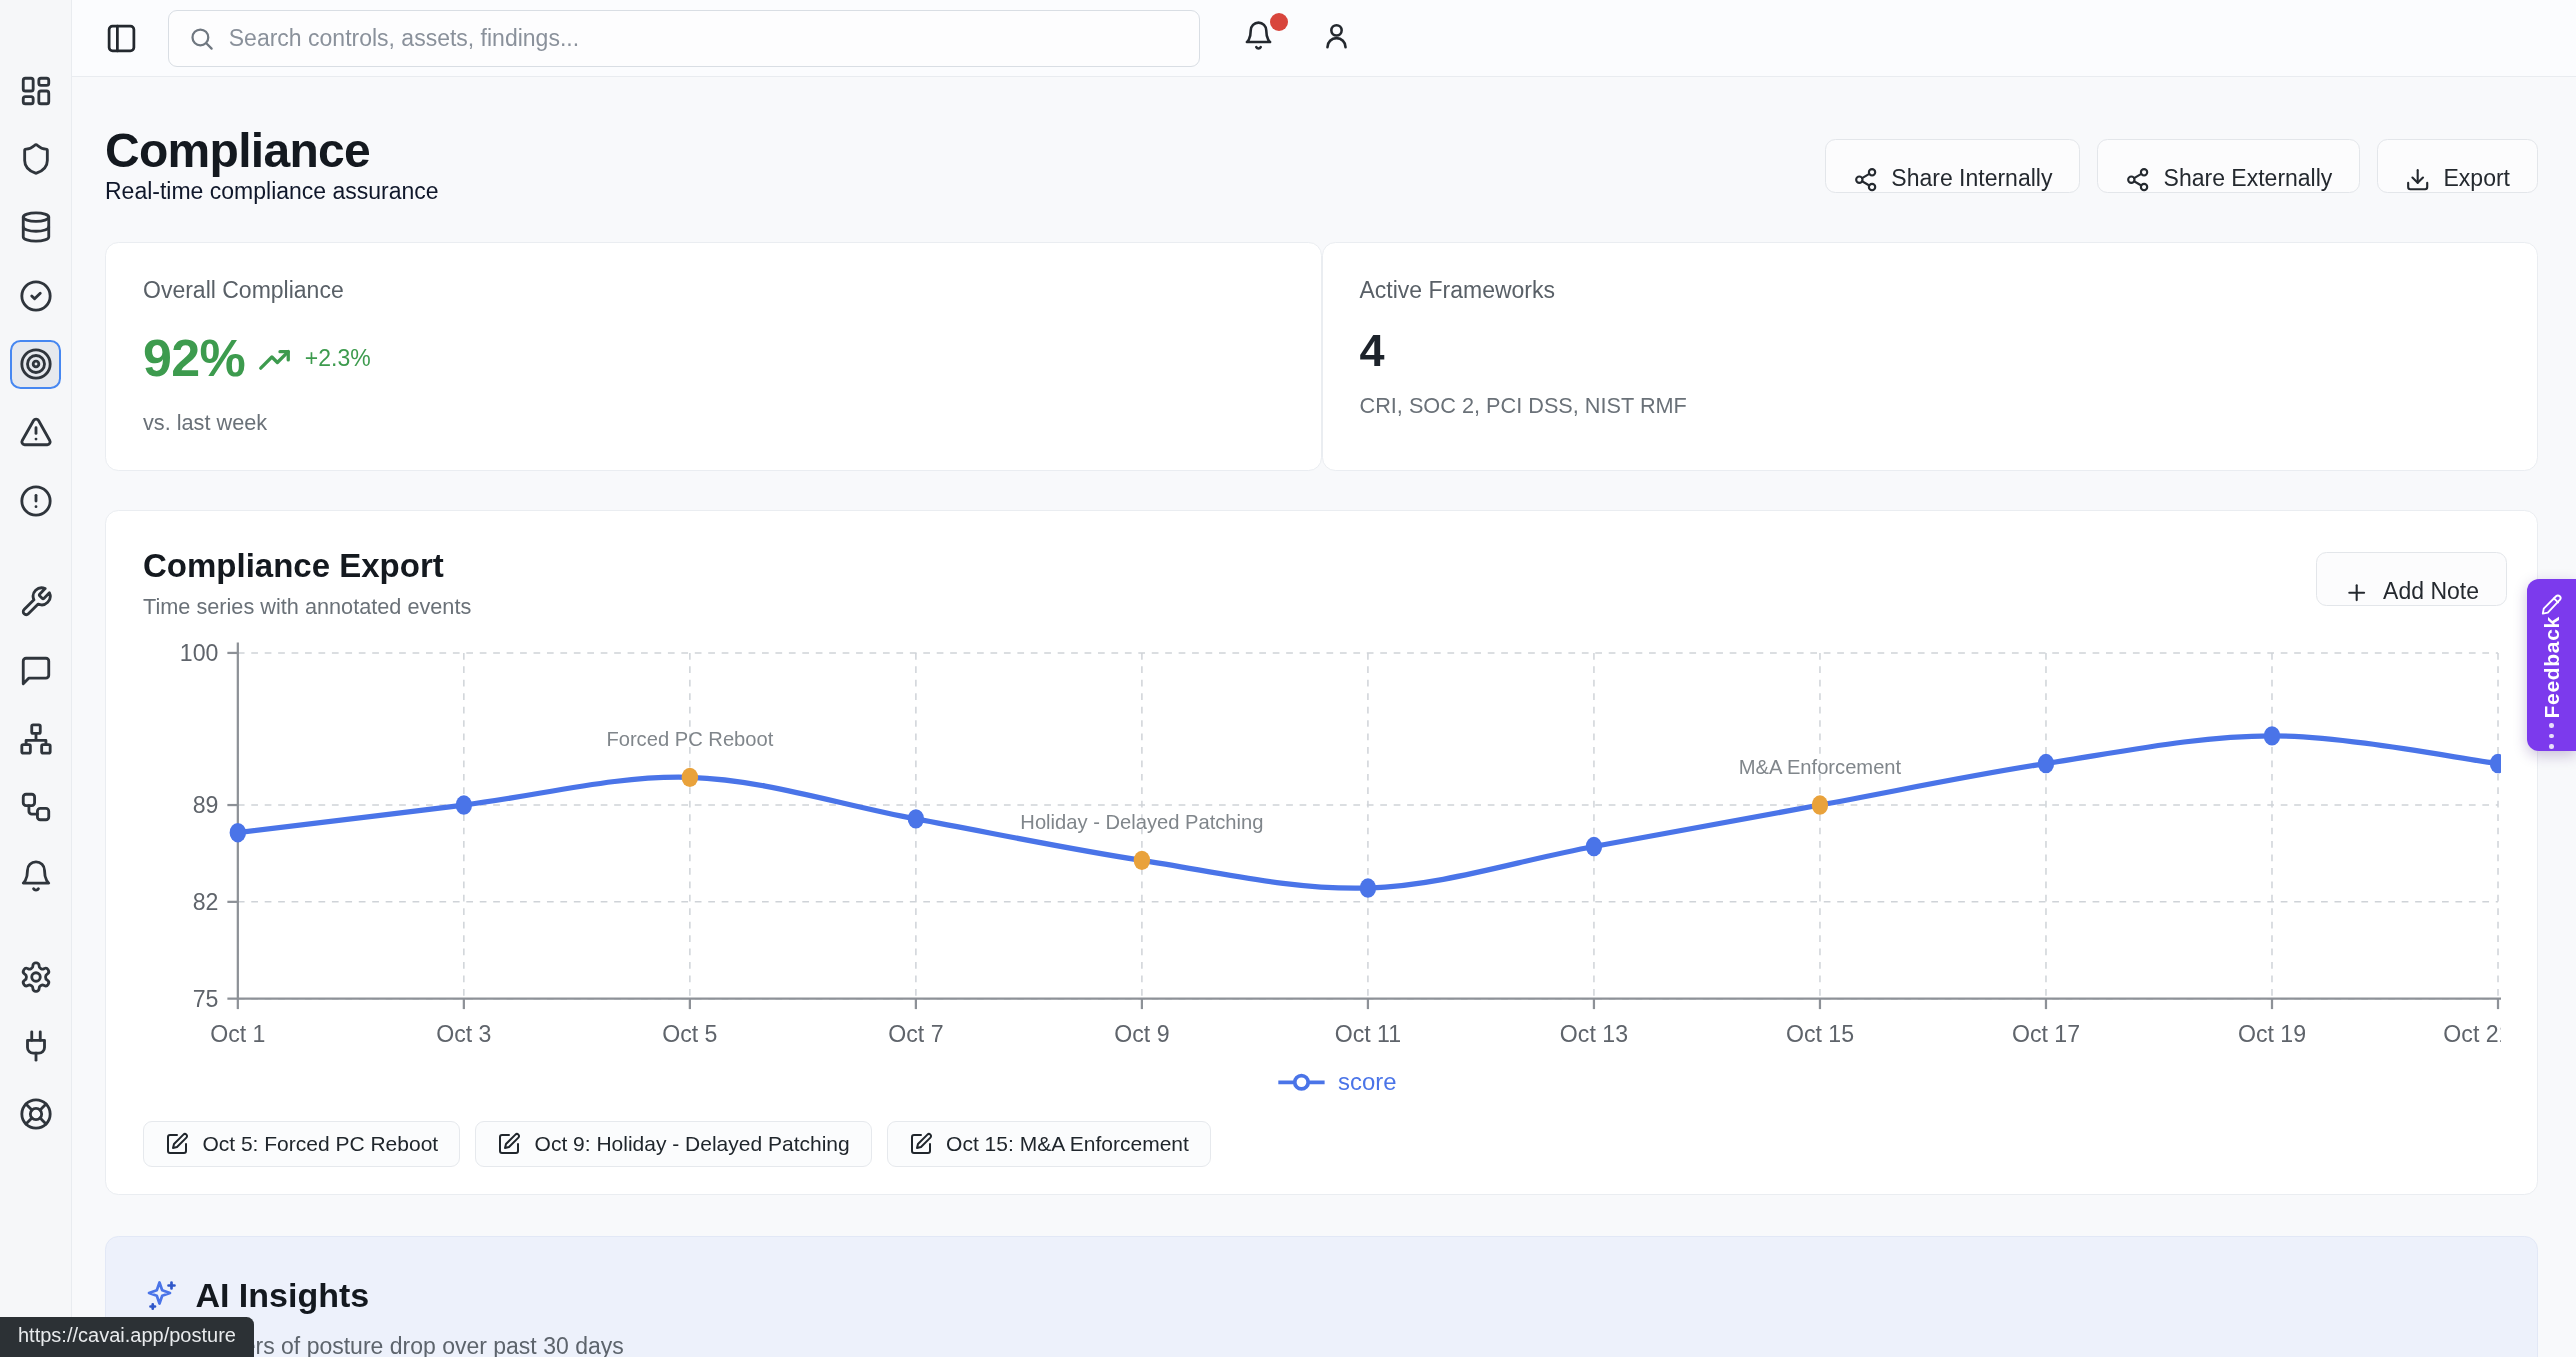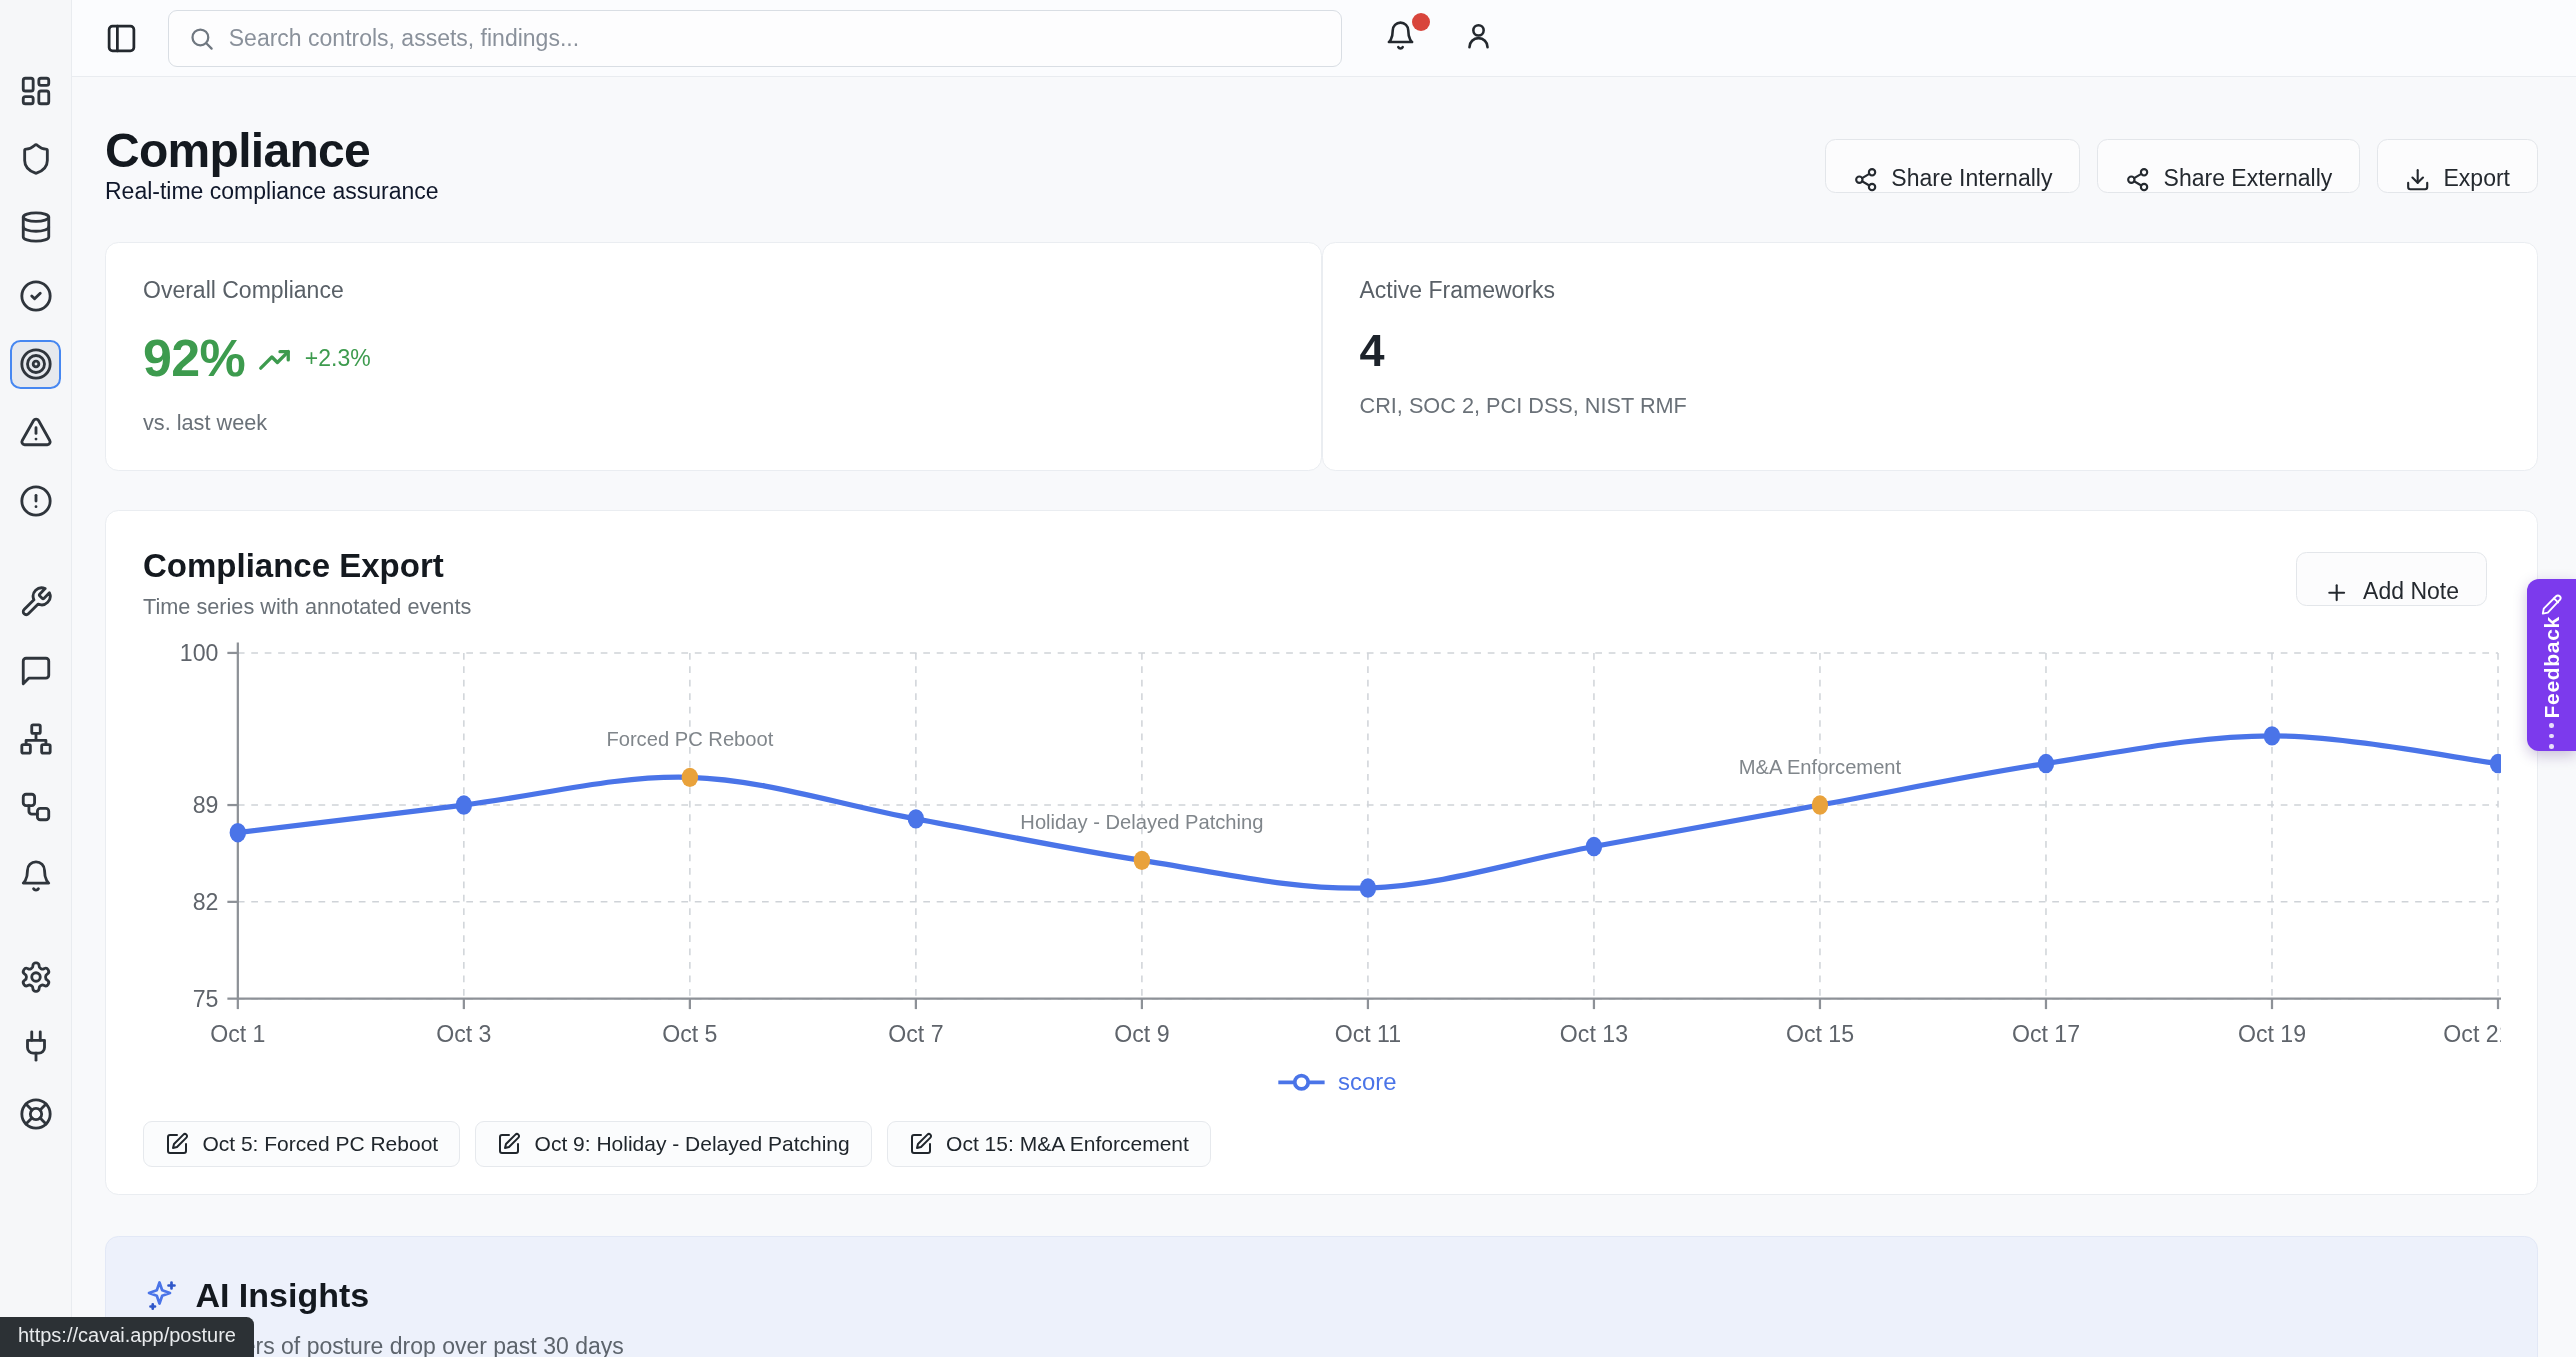--- a/index.html
+++ b/index.html
@@ -30,21 +30,21 @@
   .topbar {
     position:fixed; left:72px; right:0; top:0; height:77px;
     background:#fbfcfe; border-bottom:1.5px solid #e9ecf0;
     display:flex; align-items:center; z-index:10;
   }
   .tb-toggle { margin-left:30px; width:39px; height:39px; display:flex; align-items:center;
     justify-content:center; cursor:pointer; }
   .tb-toggle svg { width:33px; height:33px; stroke:#23282e; stroke-width:2; fill:none;
     stroke-linecap:round; stroke-linejoin:round; }
   .searchbox {
-    margin-left:27px; width:1174px; height:57px; background:#fdfdfe;
+    margin-left:27px; width:1032px; height:57px; background:#fdfdfe;
     border:1.5px solid #d9dee4; border-radius:9px;
     display:flex; align-items:center; padding:0 19.4px; gap:13.4px;
   }
   .searchbox svg { width:27px; height:27px; stroke:#6f7780; stroke-width:2; fill:none;
     stroke-linecap:round; }
   .searchbox input {
     border:none; outline:none; background:transparent; flex:1;
     font-family:"Liberation Sans", sans-serif; font-size:23px; color:#30353c;
   }
   .searchbox input::placeholder { color:#8a919b; }
@@ -84,21 +84,21 @@
   .stat-delta { font-size:23px; color:#3d9b4e; }
   .stat-caption { font-size:21.7px; color:#6a7178; margin-top:22.4px; }
   .stat-value-dark { font-size:45px; font-weight:700; color:#1d232b; margin-top:21px; }
   .stat-caption2 { font-size:21.7px; color:#6a7178; margin-top:16.4px; }
 
   
   .trend-card { margin-top:39px; height:685px; padding:36px 37px 0; position:relative;
     background:#fff; border:1.5px solid #eaedf1; border-radius:13.4px; }
   .trend-title { font-size:33px; font-weight:700; color:#14191f; }
   .trend-sub { font-size:21.7px; color:#6a7178; margin-top:9px; }
-  .addnote { position:absolute; right:50px; top:41px; }
+  .addnote { position:absolute; right:30px; top:41px; }
   .chart-wrap { position:relative; margin-top:3px; height:478px; }
   .chips { display:flex; gap:15px; margin-top:19.4px; }
   .chip {
     display:flex; align-items:center; gap:13.4px; height:46px; padding:12px 21px;
     background:#fbfcfd; border:1.5px solid #e6e9ed; border-radius:9px;
     font-size:21px; font-weight:500; color:#20262c; cursor:pointer;
     font-family:"Liberation Sans", sans-serif;
   }
   .chip svg { width:24px; height:24px; stroke:#20262c; stroke-width:2; fill:none;
     stroke-linecap:round; stroke-linejoin:round; }

